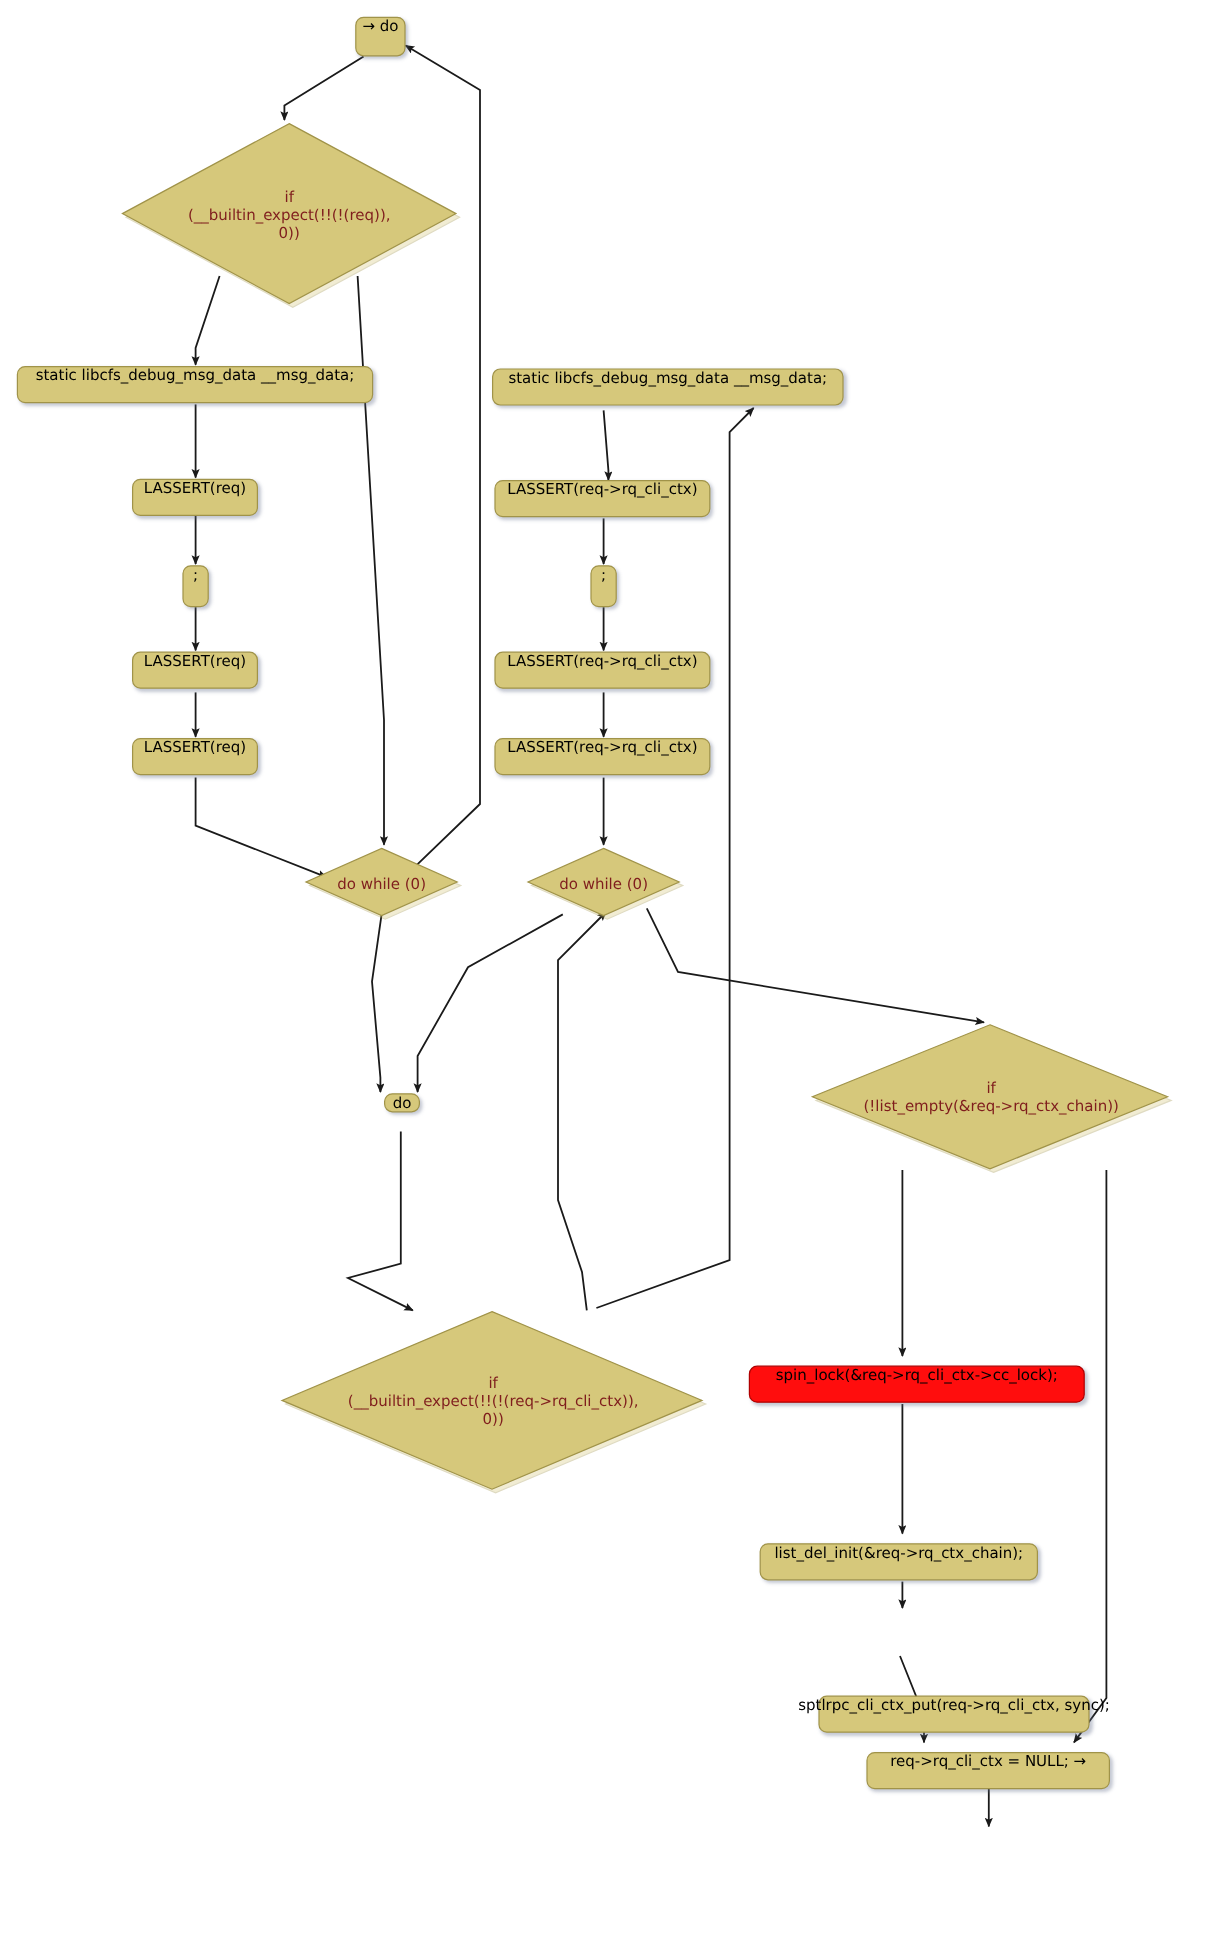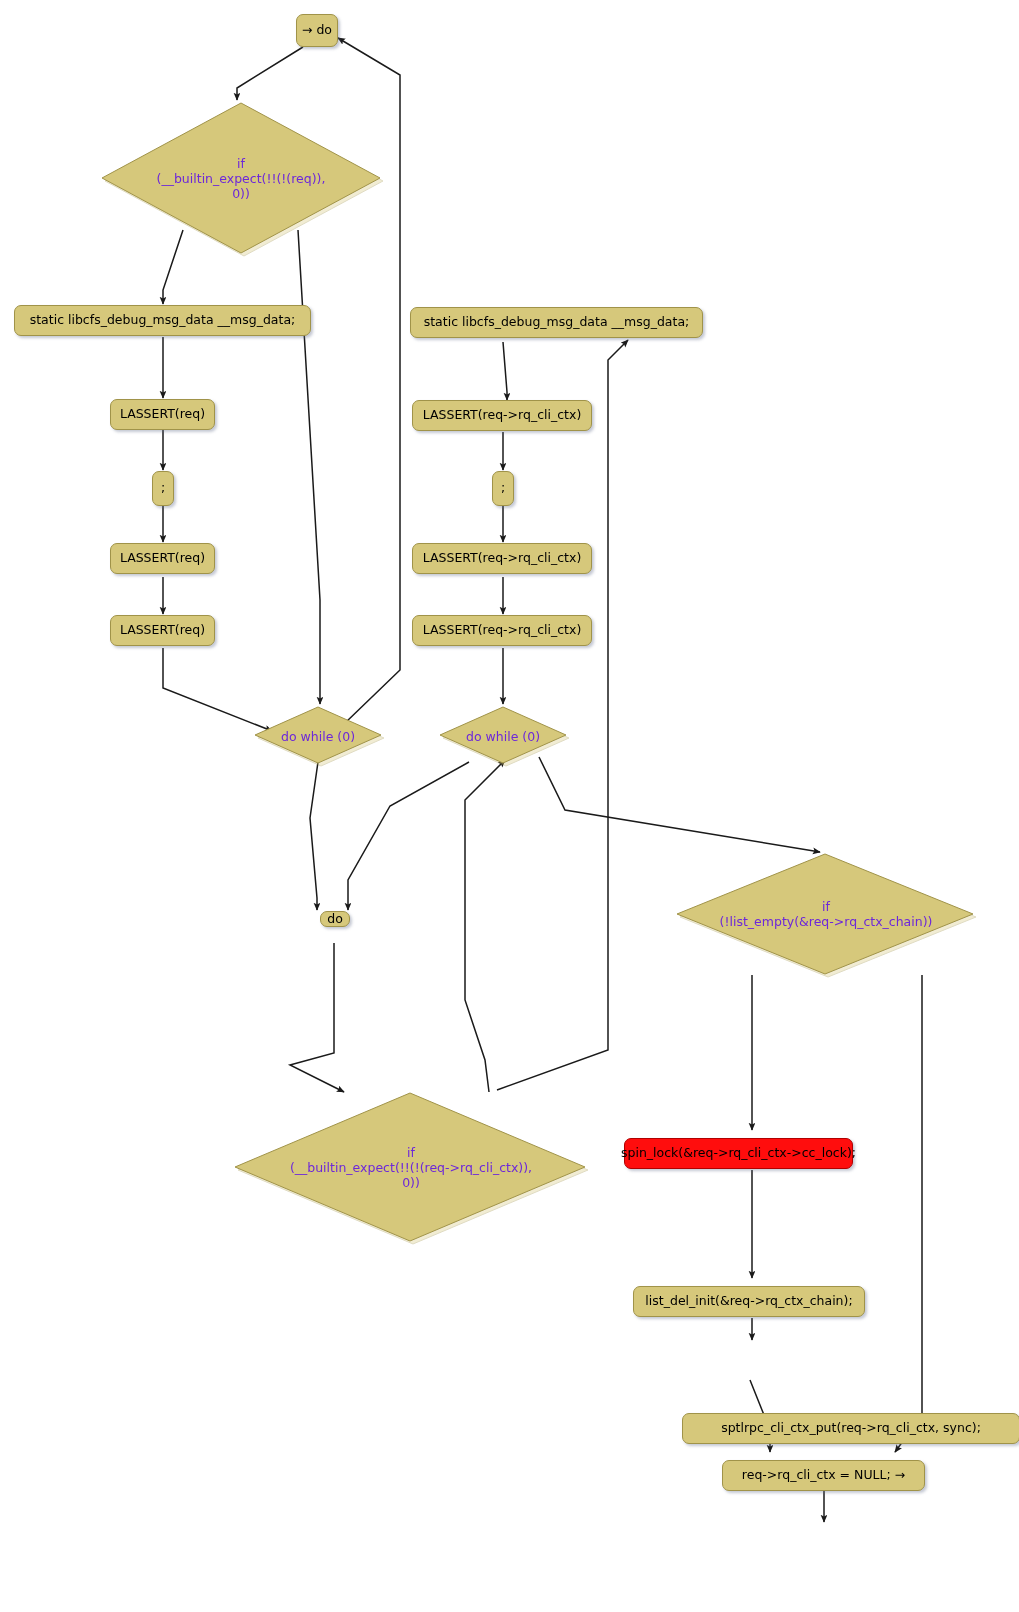--- a/index.html
+++ b/index.html
@@ -20,21 +20,20 @@
     left: 0;
     top: 0;
     width: 1019px;
     height: 1612px;
     pointer-events: none;
   }
   .node {
     position: absolute;
     box-sizing: border-box;
     display: flex;
-    align-items: center;
     justify-content: center;
     text-align: center;
     white-space: pre;
     line-height: 1.18;
     color: #000000;
   }
   .rect {
     border: 1px solid #a09349;
     border-radius: 7px;
     background: #d6c87b;
@@ -65,21 +64,21 @@
     top: 0;
     width: 100%;
     height: 100%;
     display: flex;
     align-items: center;
     justify-content: center;
     text-align: center;
     white-space: pre;
     font-size: 12.5px;
     line-height: 1.2;
-    color: #6d28d9;
+    color: #7f1d1d;
   }
 </style>
 </head>
 <body>
 
 <div id="canvas">
 
   <svg id="edges" viewBox="0 0 1019 1612">
     <defs>
       <marker id="ah" markerWidth="10" markerHeight="10" refX="7.2" refY="3.4" orient="auto" markerUnits="userSpaceOnUse">
@@ -221,30 +220,30 @@
   <div class="diamond-wrap" style="left:234px; top:1091px; width:354px; height:152px;">
     <svg width="354" height="152">
       <polygon points="176,2 351,76 176,150 1,76" fill="#d6c87b" stroke="#a09349" stroke-width="1" transform="translate(3,3)" opacity="0.33"></polygon>
       <polygon points="176,2 351,76 176,150 1,76" fill="#d6c87b" stroke="#a09349" stroke-width="1"></polygon>
     </svg>
     <div class="diamond-label">if
 (__builtin_expect(!!(!(req-&gt;rq_cli_ctx)),
 0))</div>
   </div>
 
-  <div class="node rect red" style="left:624px; top:1138px; width:229px; height:31px;">
+  <div class="node rect red" style="left:624px; top:1138px; width:280px; height:31px;">
     <span>spin_lock(&amp;req-&gt;rq_cli_ctx-&gt;cc_lock);</span>
   </div>
 
   <div class="node rect" style="left:633px; top:1286px; width:232px; height:31px;">
     <span>list_del_init(&amp;req-&gt;rq_ctx_chain);</span>
   </div>
 
 
-  <div class="node rect" style="left:682px; top:1413px; width:338px; height:31px;">
+  <div class="node rect" style="left:682px; top:1413px; width:226px; height:31px;">
     <span>sptlrpc_cli_ctx_put(req-&gt;rq_cli_ctx, sync);</span>
   </div>
 
   <div class="node rect" style="left:722px; top:1460px; width:203px; height:31px;">
     <span>req-&gt;rq_cli_ctx = NULL; →</span>
   </div>
 
 </div>
 
 </body></html>

